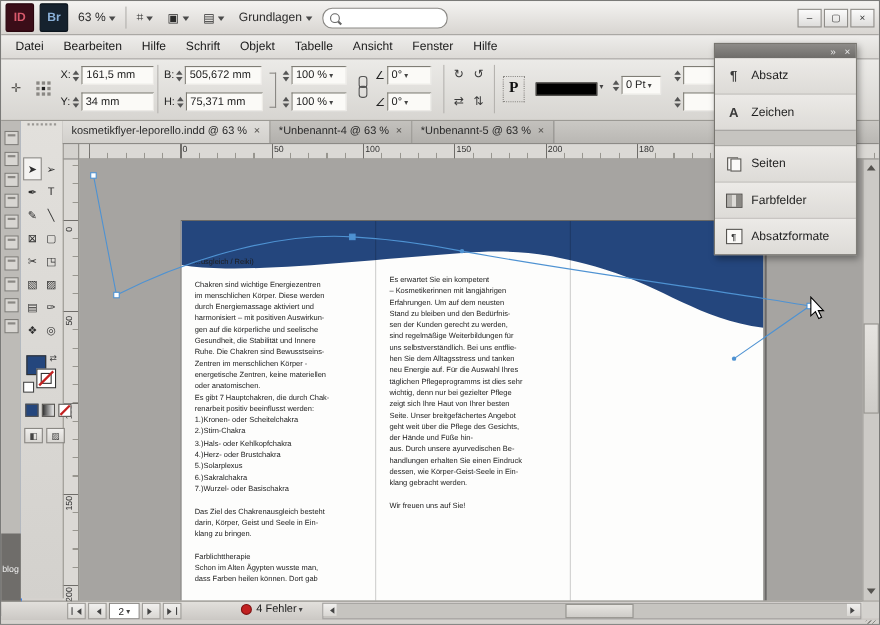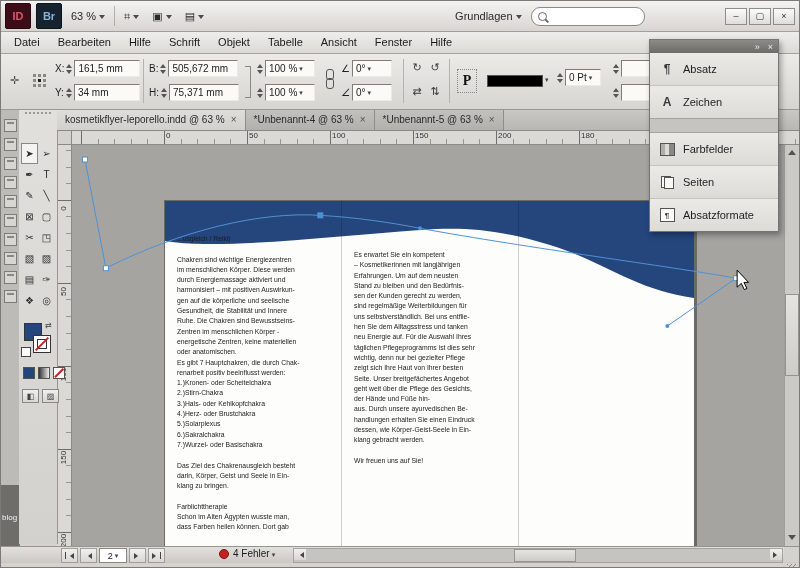--- a/index.html
+++ b/index.html
@@ -196,21 +196,21 @@
     <div class="asep"></div>
     <div class="dd">
         <span>⌗</span>
       </div>
     <div class="dd">
         <span>▣</span>
       </div>
     <div class="dd">
         <span>▤</span>
       </div>
-    <div class="dd" style="margin-left:238px;">
+    <div class="dd" style="">
         <span>Grundlagen</span>
       </div>
     <div class="searchbox">
       <span class="mag"></span>
       <input value="" style="">
     </div>
     <div class="winbtns">
       <div class="winbtn">–</div>
       <div class="winbtn">▢</div>
       <div class="winbtn">×</div>
@@ -509,29 +509,29 @@
       </div>
       <div class="prow">
         <span class="picon">A</span>
         <span>Zeichen</span>
       </div>
     </div>
     <div class="pgap"></div>
     <div class="pgroup">
       <div class="prow">
         <span class="picon">
+            <span class="ic-pages"></span>
+          </span>
+        <span>Seiten</span>
+      </div>
+      <div class="prow">
+        <span class="picon">
             <span class="ic-swatch"></span>
           </span>
         <span>Farbfelder</span>
-      </div>
-      <div class="prow">
-        <span class="picon">
-            <span class="ic-pages"></span>
-          </span>
-        <span>Seiten</span>
       </div>
       <div class="prow">
         <span class="picon">
             <span class="ic-styles">¶</span>
           </span>
         <span>Absatzformate</span>
       </div>
     </div>
   </div>
 

